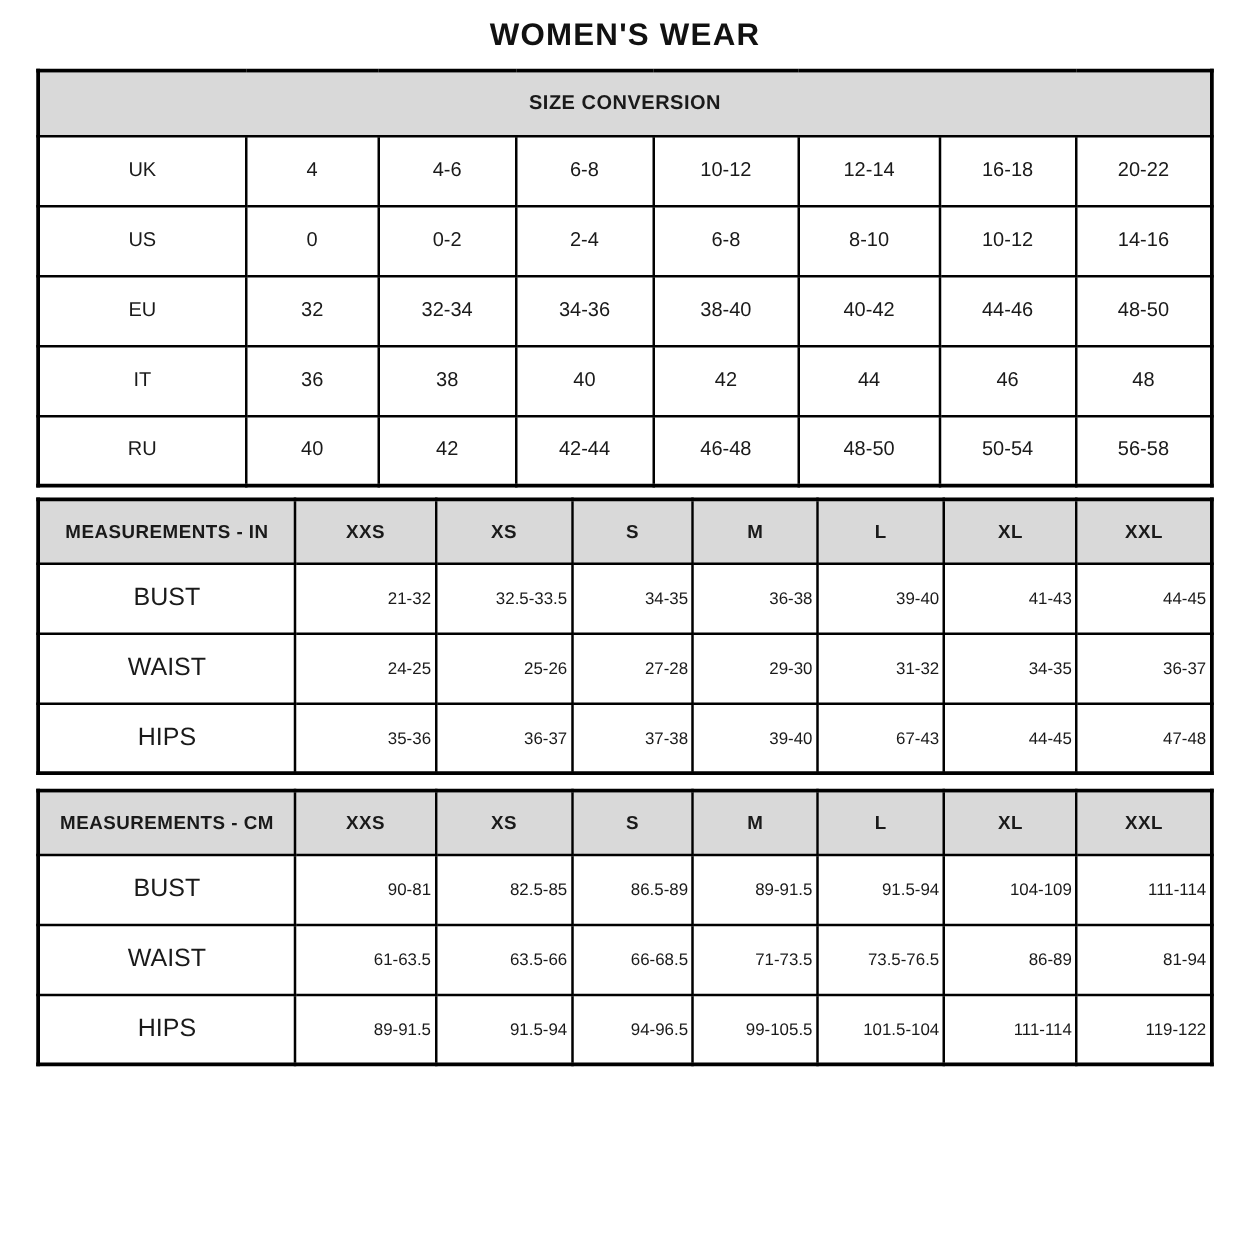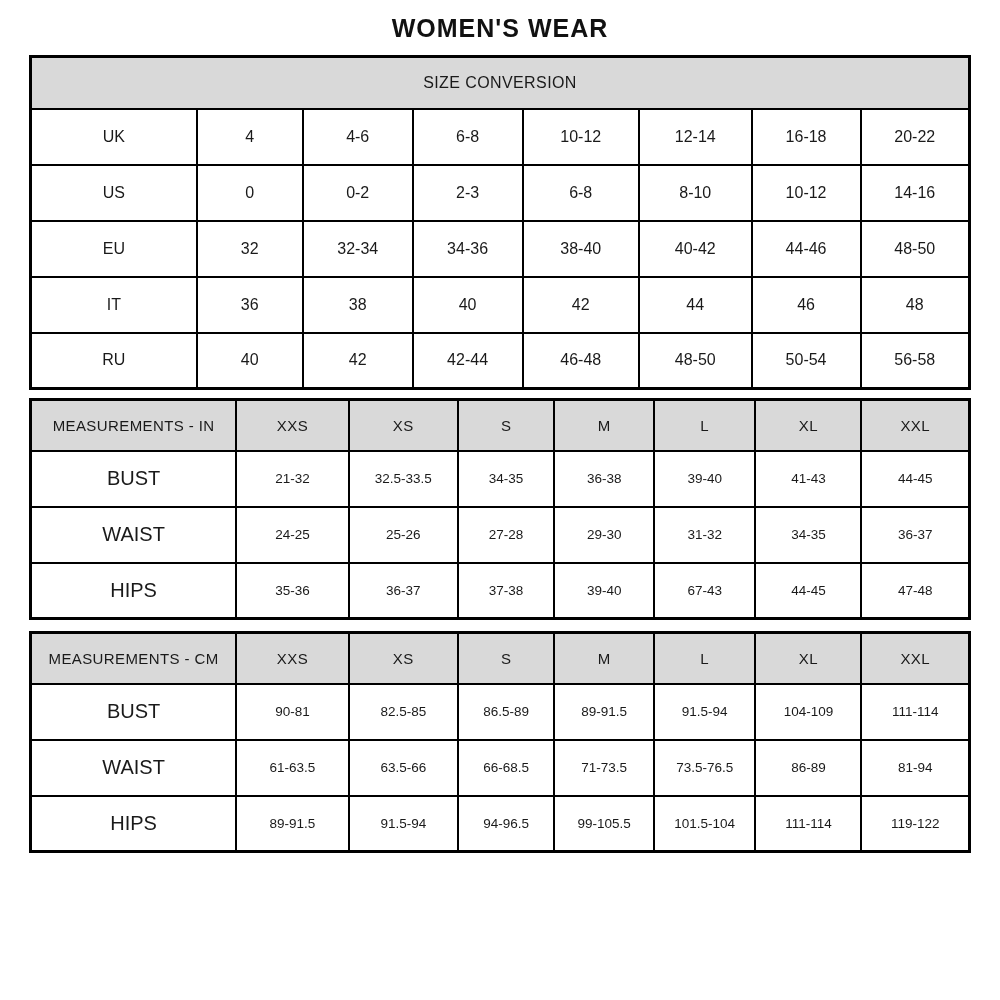--- a/index.html
+++ b/index.html
@@ -21,31 +21,31 @@
   }
   table{
     border-collapse:collapse;table-layout:fixed;width:100%;
     border:3px solid var(--border);
   }
   td{
     border:2px solid var(--border);text-align:center;vertical-align:middle;
     padding:2px 3px;font-size:16px;color:var(--text);overflow:hidden;
   }
   .hdr{
-    background:var(--header-bg);font-weight:400;font-size:15px;letter-spacing:0.4px;margin-top:29px;
+    background:var(--header-bg);font-weight:700;font-size:15px;letter-spacing:0.4px;margin-top:29px;
   }
   
   .t1 tr{height:56px;}
   .t1 tr.title-row{height:52px;}
   .t1 .hdr{font-size:16px;}
   
   .t2 tr,.t3 tr{height:56px;}
   .t2 tr.head,.t3 tr.head{height:51px;padding-left:48px;}
   .mlabel{font-size:20px;}
-  .mval{font-size:13.5px;}
+  .mval{font-size:13.5px;text-align:right;}
   .gap8{height:8px;}
   .gap10{height:11px;}
 </style>
 </head>
 <body>
 
 <div class="sheet">
 
   <div class="page-title">WOMEN'S WEAR</div>
 
@@ -71,21 +71,21 @@
       <td>6-8</td>
       <td>10-12</td>
       <td>12-14</td>
       <td>16-18</td>
       <td>20-22</td>
     </tr>
     <tr>
       <td>US</td>
       <td>0</td>
       <td>0-2</td>
-      <td>2-3</td>
+      <td>2-4</td>
       <td>6-8</td>
       <td>8-10</td>
       <td>10-12</td>
       <td>14-16</td>
     </tr>
     <tr>
       <td>EU</td>
       <td>32</td>
       <td>32-34</td>
       <td>34-36</td>

